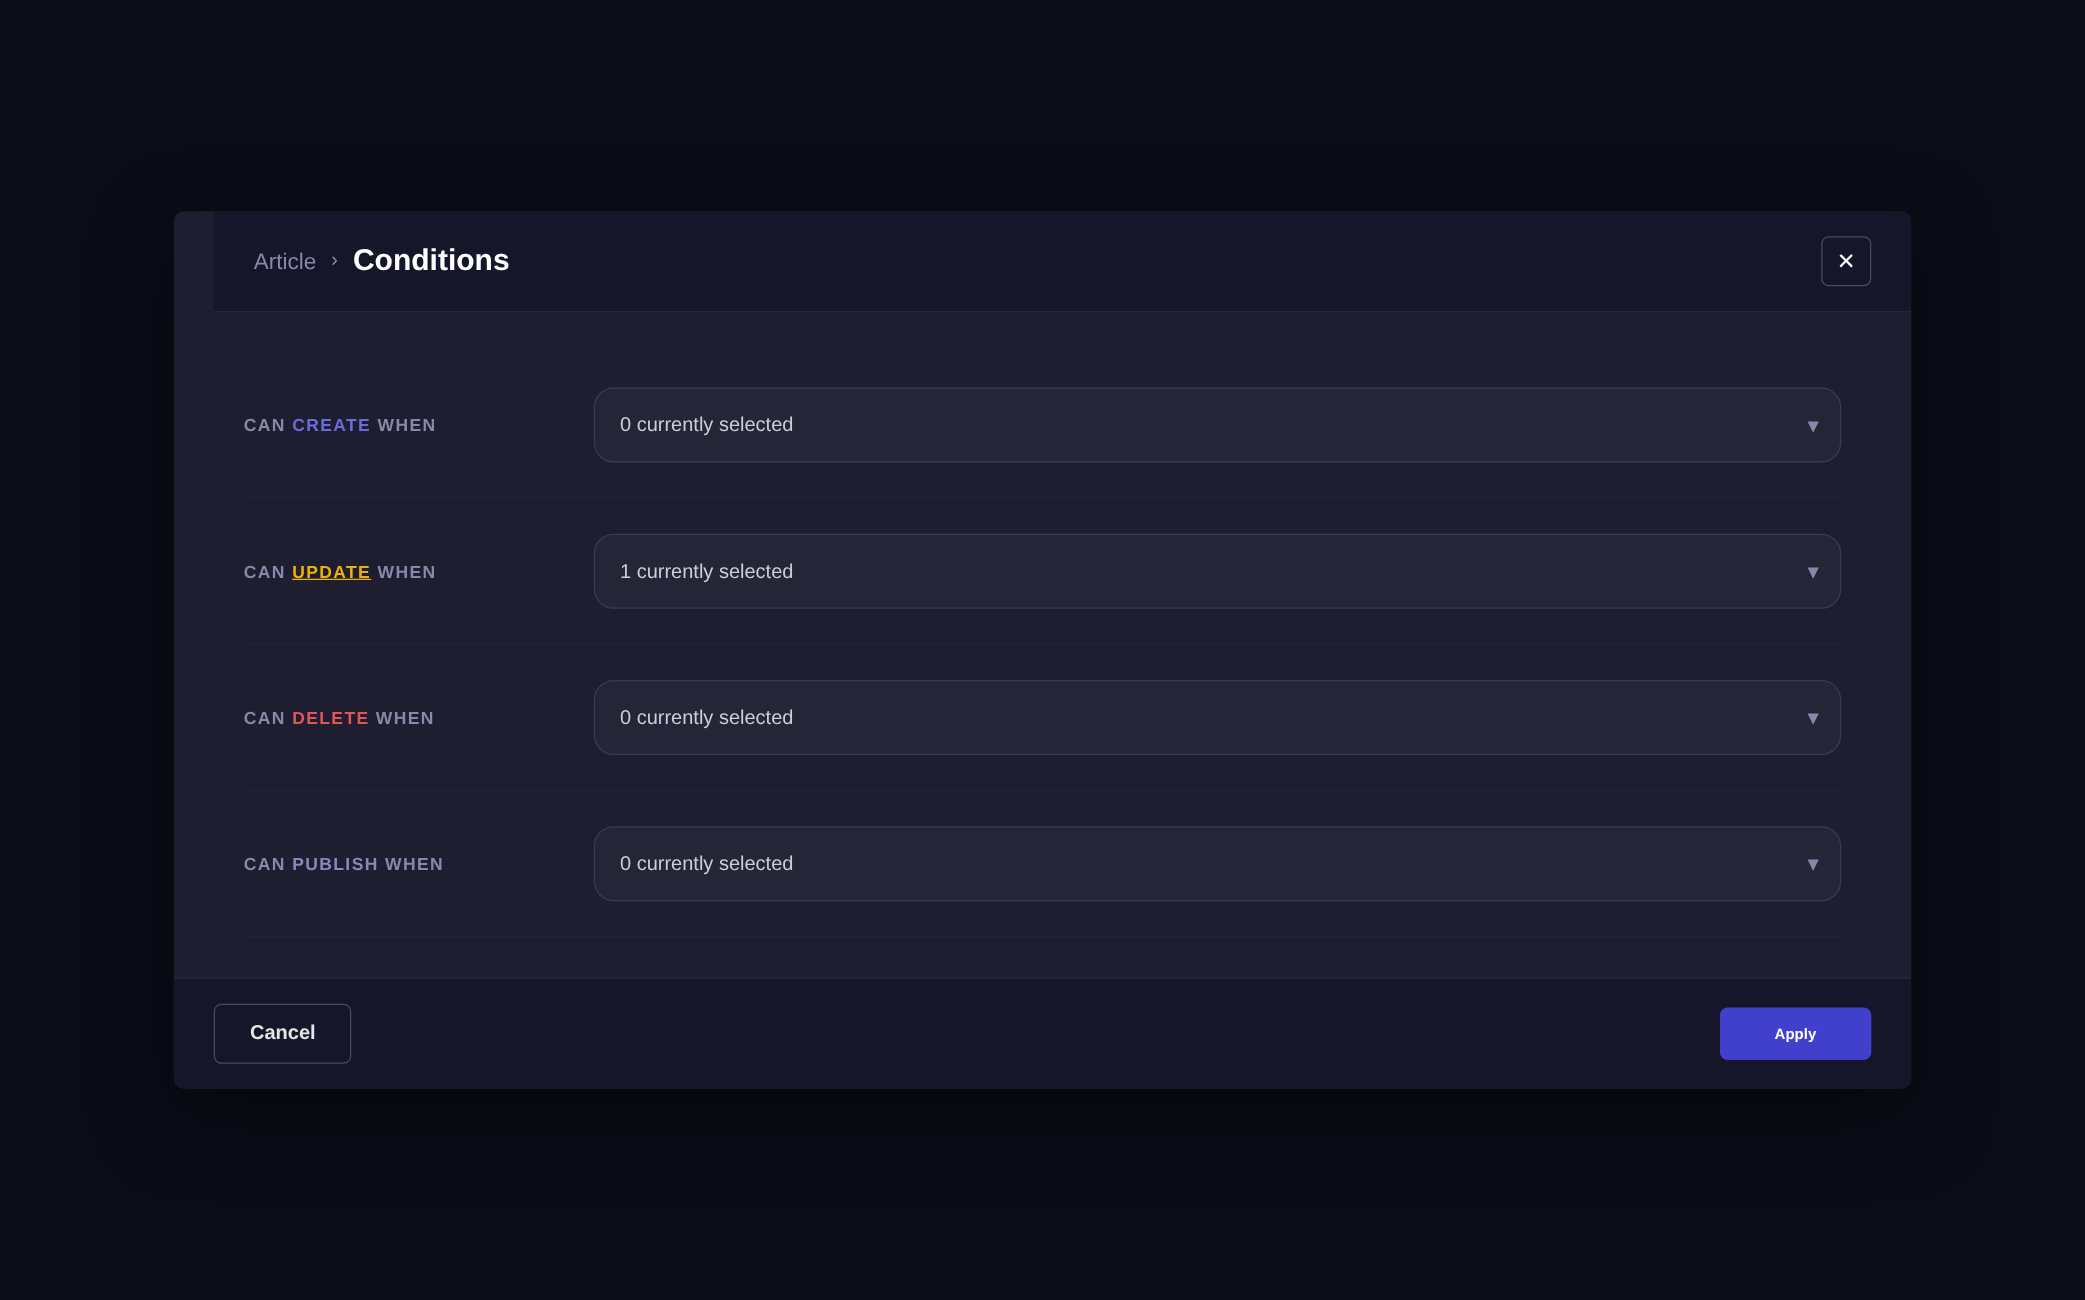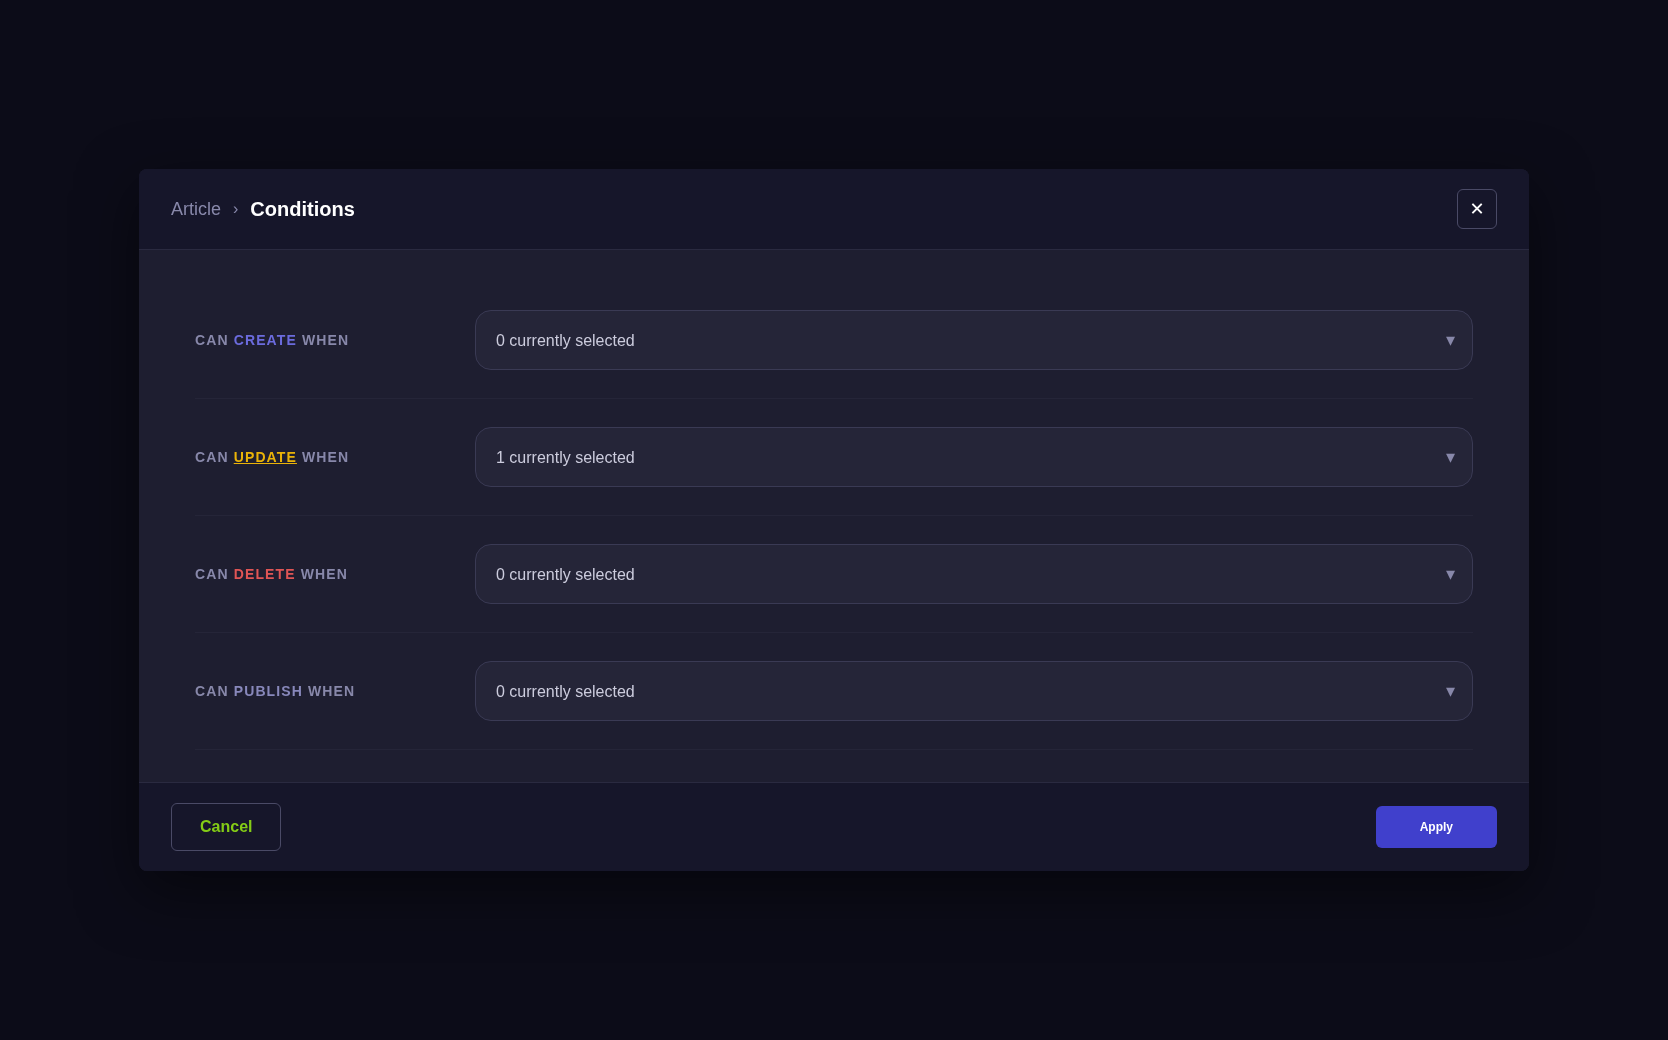--- a/index.html
+++ b/index.html
@@ -38,20 +38,21 @@
       box-shadow: 0 20px 60px rgba(0,0,0,0.5);
     }
 
     .modal-header {
       background: #16162a;
       padding: 20px 32px;
       display: flex;
       align-items: center;
       justify-content: space-between;
       border-bottom: 1px solid #2a2a40;
+      margin-left: 32px;
     }
 
     .modal-breadcrumb {
       display: flex;
       align-items: center;
       gap: 12px;
     }
 
     .breadcrumb-article {
       color: #8888aa;
@@ -59,21 +60,21 @@
       font-weight: 400;
     }
 
     .breadcrumb-chevron {
       color: #8888aa;
       font-size: 16px;
     }
 
     .breadcrumb-title {
       color: #ffffff;
-      font-size: 20px;
+      font-size: 24px;
       font-weight: 700;
     }
 
     .close-btn {
       width: 40px;
       height: 40px;
       border: 1.5px solid #4a4a66;
       border-radius: 6px;
       background: transparent;
       color: #ffffff;
@@ -162,21 +163,21 @@
       align-items: center;
       justify-content: space-between;
       border-top: 1px solid #2a2a40;
     }
 
     .cancel-btn {
       padding: 14px 28px;
       background: transparent;
       border: 1.5px solid #4a4a66;
       border-radius: 6px;
-      color: #84cc16;
+      color: #e5e5e5;
       font-size: 16px;
       font-weight: 600;
       cursor: pointer;
     }
 
     .apply-btn {
       padding: 14px 44px;
       background: #4040cc;
       border: none;
       border-radius: 6px;

